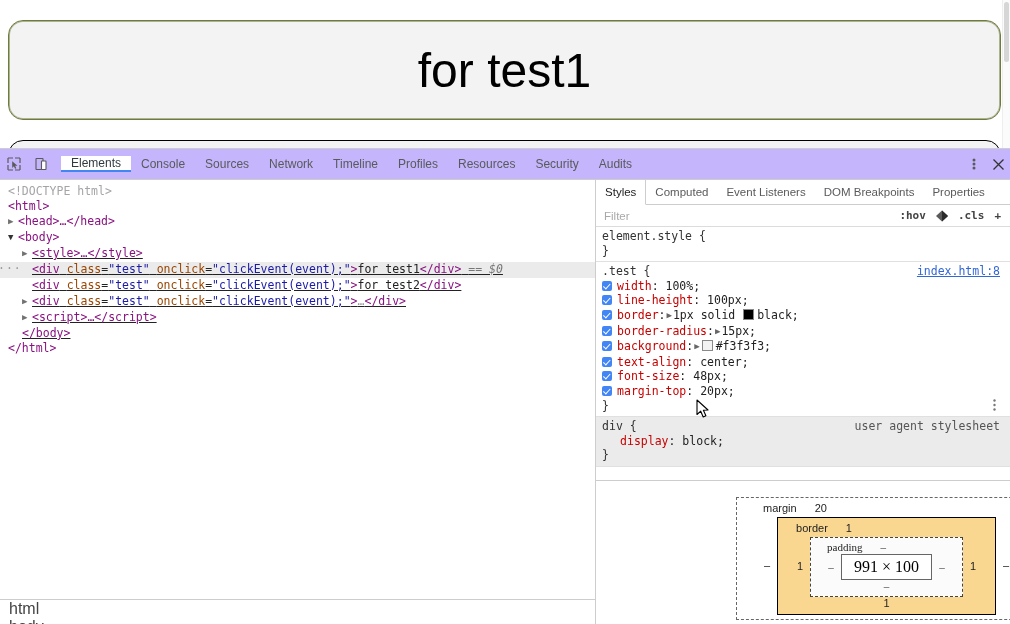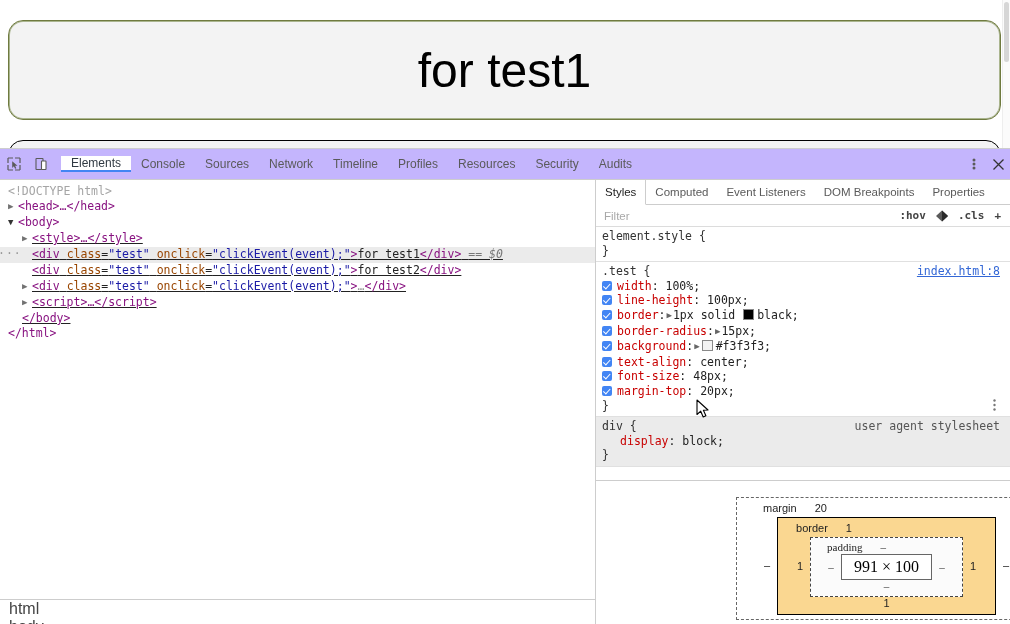--- a/index.html
+++ b/index.html
@@ -434,20 +434,23 @@
 
     <div class="dt-body">
 
       <div class="dom-panel">
         <div class="dom-tree">
 
           <div class="dom-line ind0">
             <span class="tok-doctype">&lt;!DOCTYPE html&gt;</span>
           </div>
 
+          <div class="dom-line ind0">
+            <span class="tok-tag">&lt;html&gt;</span>
+          </div>
 
           <div class="dom-line ind0">
             <span class="tri">▶</span><span class="tok-tag">&lt;head&gt;…&lt;/head&gt;</span>
           </div>
 
           <div class="dom-line ind0">
             <span class="tri open">▼</span><span class="tok-tag">&lt;body&gt;</span>
           </div>
 
           <div class="dom-line ind1">

